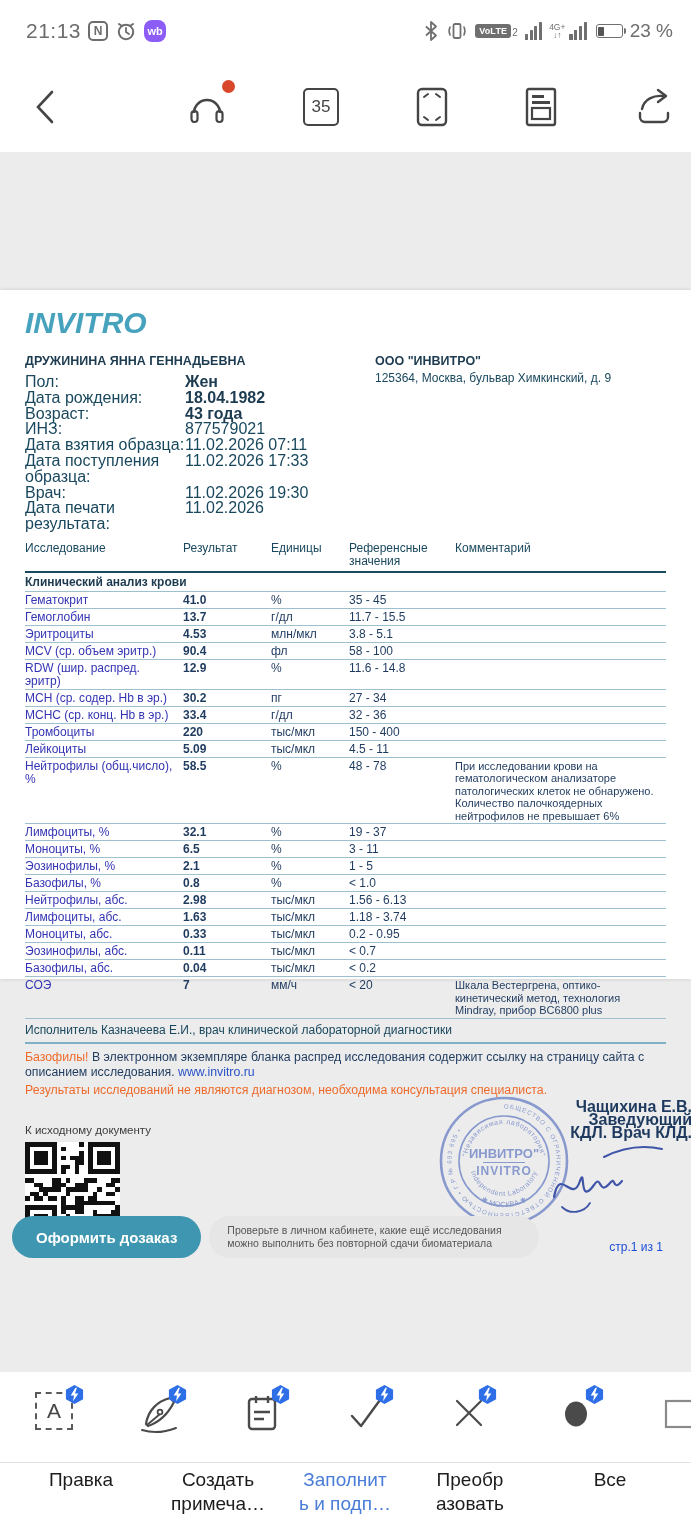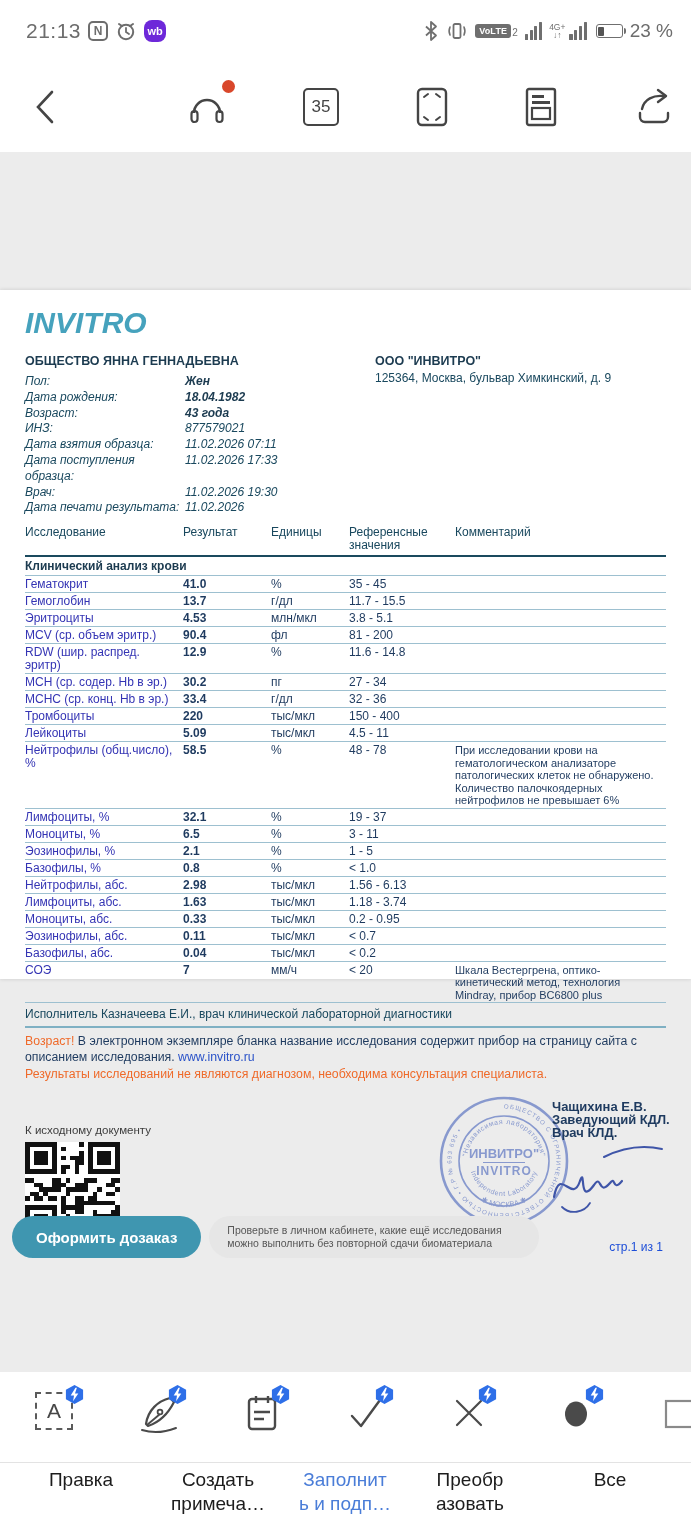--- a/index.html
+++ b/index.html
@@ -9,21 +9,21 @@
 
   
   .statusbar{position:absolute;top:0;left:0;width:691px;height:62px;background:#fff;
              display:flex;align-items:center;justify-content:space-between;
              padding:0 18px 0 26px;color:#6d6d6d;}
   .sb-left,.sb-right{display:flex;align-items:center;gap:7px;justify-content:space-between;}
   .sb-time{font-size:21px;letter-spacing:.5px;}
   .sb-ico{display:inline-flex;align-items:center;justify-content:center;}
   .nfc-box{width:20px;height:20px;border:2px solid #6d6d6d;border-radius:5px;
            font-size:12px;font-weight:bold;display:flex;align-items:center;justify-content:center;}
-  .wb-box{width:22px;height:22px;background:#6d28d9;border-radius:8px;color:#fff;
+  .wb-box{width:22px;height:22px;background:#8b5cf6;border-radius:8px;color:#fff;
           font-size:11px;font-weight:bold;display:flex;align-items:center;justify-content:center;}
   .volte{background:#6f6f6f;color:#fff;font-size:9px;font-weight:bold;border-radius:3px;
          padding:2px 4px;letter-spacing:.2px;}
   .volte-sub{font-size:10px;margin-left:1px;align-self:flex-end;color:#6f6f6f;}
   .bars{display:inline-flex;align-items:flex-end;gap:1.5px;height:18px;}
   .bars i{display:block;width:3.2px;background:#6f6f6f;border-radius:.5px;}
   .netlbl{display:inline-flex;flex-direction:column;align-items:center;line-height:8px;
           font-size:8.5px;color:#6f6f6f;margin-right:-3px;}
   .batt{position:relative;width:27px;height:14px;border:1.6px solid #6f6f6f;border-radius:3px;margin-left:2px;}
   .batt::after{content:"";position:absolute;right:-4.5px;top:3px;width:2.5px;height:6px;background:#6f6f6f;border-radius:0 2px 2px 0;}
@@ -44,21 +44,21 @@
   .viewer{position:absolute;top:152px;left:0;width:691px;height:1220px;background:#ececec;overflow:hidden;}
   .page{position:absolute;top:138px;left:0;width:691px;height:689px;background:#fff;
         box-shadow:0 0 4px rgba(0,0,0,.15);padding:0 25px;color:#19485e;}
   .logo{margin-top:16px;font-size:30px;font-weight:bold;font-style:italic;color:#46a2bd;letter-spacing:0;}
   .hdr{position:relative;margin-top:14px;font-size:12px;}
   .pname{font-weight:bold;font-size:12.5px;color:#1c3b50;}
   .clinic{position:absolute;left:350px;top:0;width:295px;}
   .clinic .cname{font-weight:bold;font-size:12.5px;color:#1c3b50;}
   .clinic .caddr{margin-top:3px;font-size:12px;}
   .igrid{margin-top:6px;}
-  .irow{display:flex;line-height:15.8px;font-size:12px;font-style:italic;}
+  .irow{display:flex;line-height:15.8px;font-size:16px;}
   .irow .il{width:160px;}
   .irow .iv{}
   .iv.bold{font-weight:bold;color:#1c3b50;}
 
   
   .tbl{margin-top:10px;font-size:12px;}
   .thead{display:flex;color:#19485e;padding-bottom:3px;line-height:13px;}
   .c{padding-right:6px;}
   .cn{width:158px;}
   .cr{width:88px;}
@@ -76,22 +76,22 @@
   .exdiv{border-bottom:2px solid #7fb0c3;margin-top:5px;}
   .notices{margin-top:6px;font-size:12.3px;line-height:15.5px;}
   .warn{color:#ef6a2a;}
   .navy{color:#1e3a5f;}
   .lnk{color:#2a52c8;}
   .notice2{margin-top:2px;color:#ef6a2a;}
 
   .qrblock{position:absolute;left:25px;top:812px;}
   .qrlbl{font-size:11.5px;color:#3c3c3c;margin-bottom:6px;margin-top:22px;}
   .stamp{position:absolute;left:437px;top:804px;}
-  .signatory{position:absolute;left:552px;top:810px;width:140px;font-size:13px;font-weight:bold;
-             color:#1e3a5f;line-height:13px;}
+  .signatory{position:absolute;left:552px;top:810px;width:140px;font-size:16px;font-weight:bold;
+             color:#1e3a5f;line-height:13px;text-align:right;}
   .signature{position:absolute;left:540px;top:845px;}
   .pagenum{position:absolute;right:28px;top:950px;font-size:12px;color:#1d4ed8;}
   .reorder-row{position:absolute;left:12px;top:926px;display:flex;gap:8px;}
   .reorder-btn{height:42px;border:none;border-radius:22px;background:#3f96b0;color:#fff;
                font-weight:bold;font-size:15px;padding:0 24px;font-family:inherit;}
   .hint-pill{height:42px;border-radius:22px;background:#e6e6e6;color:#565656;font-size:10.5px;
              line-height:13px;display:flex;align-items:center;padding:0 18px;max-width:330px;}
 
   
   .btoolbar{position:absolute;top:1372px;left:0;width:691px;height:164px;background:#fff;overflow:hidden;}
@@ -209,21 +209,21 @@
       </span>
     </div>
   </div>
 
   <div class="viewer">
     <div class="page">
 
       <div class="logo">INVITRO</div>
 
       <div class="hdr">
-        <div class="pname">ОБЩЕСТВО ЯННА ГЕННАДЬЕВНА</div>
+        <div class="pname">ДРУЖИНИНА ЯННА ГЕННАДЬЕВНА</div>
         <div class="clinic">
           <div class="cname">ООО "ИНВИТРО"</div>
           <div class="caddr">125364, Москва, бульвар Химкинский, д. 9</div>
         </div>
         <div class="igrid">
 
             <div class="irow">
               <span class="il">Пол:</span>
               <span class="iv bold">Жен</span>
             </div>
@@ -297,21 +297,21 @@
               <span class="c cr">4.53</span>
               <span class="c cu">млн/мкл</span>
               <span class="c cf">3.8 - 5.1</span>
               <span class="c cc"></span>
             </div>
 
             <div class="trow">
               <span class="c cn">MCV (ср. объем эритр.)</span>
               <span class="c cr">90.4</span>
               <span class="c cu">фл</span>
-              <span class="c cf">81 - 200</span>
+              <span class="c cf">58 - 100</span>
               <span class="c cc"></span>
             </div>
 
             <div class="trow">
               <span class="c cn">RDW (шир. распред. эритр)</span>
               <span class="c cr">12.9</span>
               <span class="c cu">%</span>
               <span class="c cf">11.6 - 14.8</span>
               <span class="c cc"></span>
             </div>
@@ -435,21 +435,21 @@
               <span class="c cf">&lt; 20</span>
               <span class="c cc">Шкала Вестергрена, оптико-кинетический метод, технология Mindray, прибор BC6800 plus</span>
             </div>
           </div>
       </div>
 
       <div class="executor">Исполнитель Казначеева  Е.И., врач клинической лабораторной диагностики</div>
       <div class="exdiv"></div>
 
       <div class="notices">
-        <span class="warn">Возраст!</span><span class="navy"> В электронном экземпляре бланка название исследования содержит прибор на страницу сайта с описанием исследования. </span><span class="lnk">www.invitro.ru</span>
+        <span class="warn">Базофилы!</span><span class="navy"> В электронном экземпляре бланка распред исследования содержит ссылку на страницу сайта с описанием исследования. </span><span class="lnk">www.invitro.ru</span>
         <div class="notice2">Результаты исследований не являются диагнозом, необходима консультация специалиста.</div>
       </div>
 
       <div class="qrblock">
         <div class="qrlbl">К исходному документу</div>
         <svg id="qr-svg" width="95" height="95" viewBox="0 0 21 21" shape-rendering="crispEdges">
             <rect x="0" y="0" width="21" height="21" fill="#fff"></rect>
             <rect x="12" y="0" width="1" height="1" fill="#111"></rect>
             <rect x="8" y="1" width="1" height="1" fill="#111"></rect>
             <rect x="12" y="2" width="1" height="1" fill="#111"></rect>

